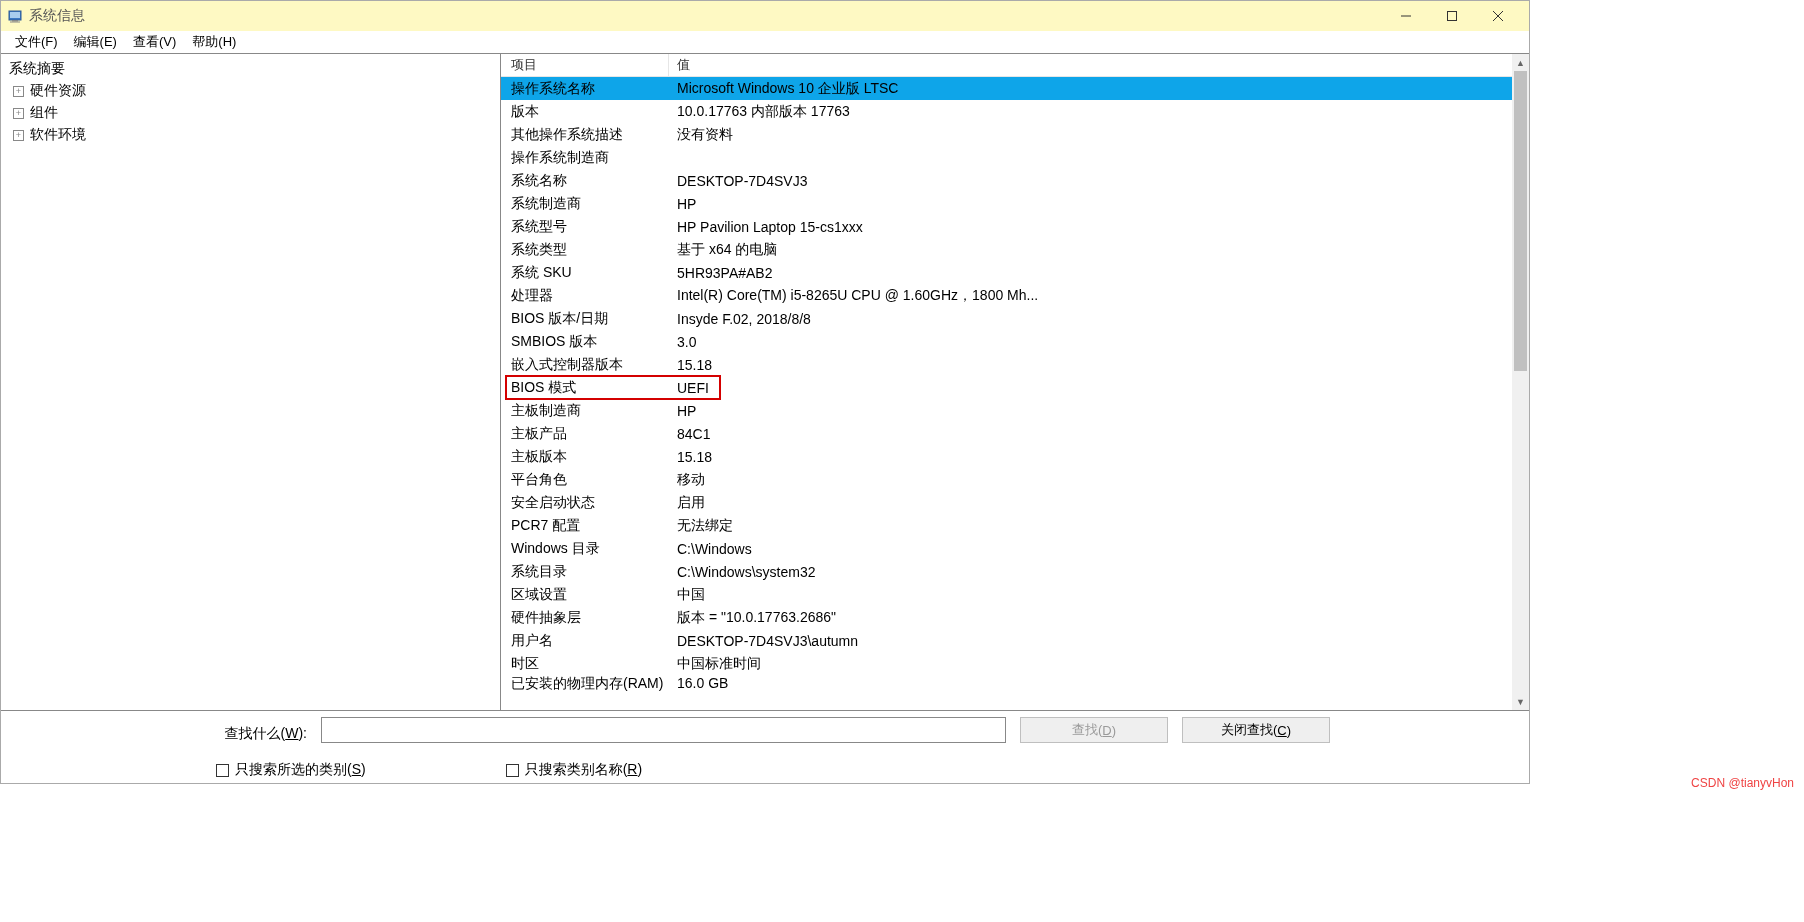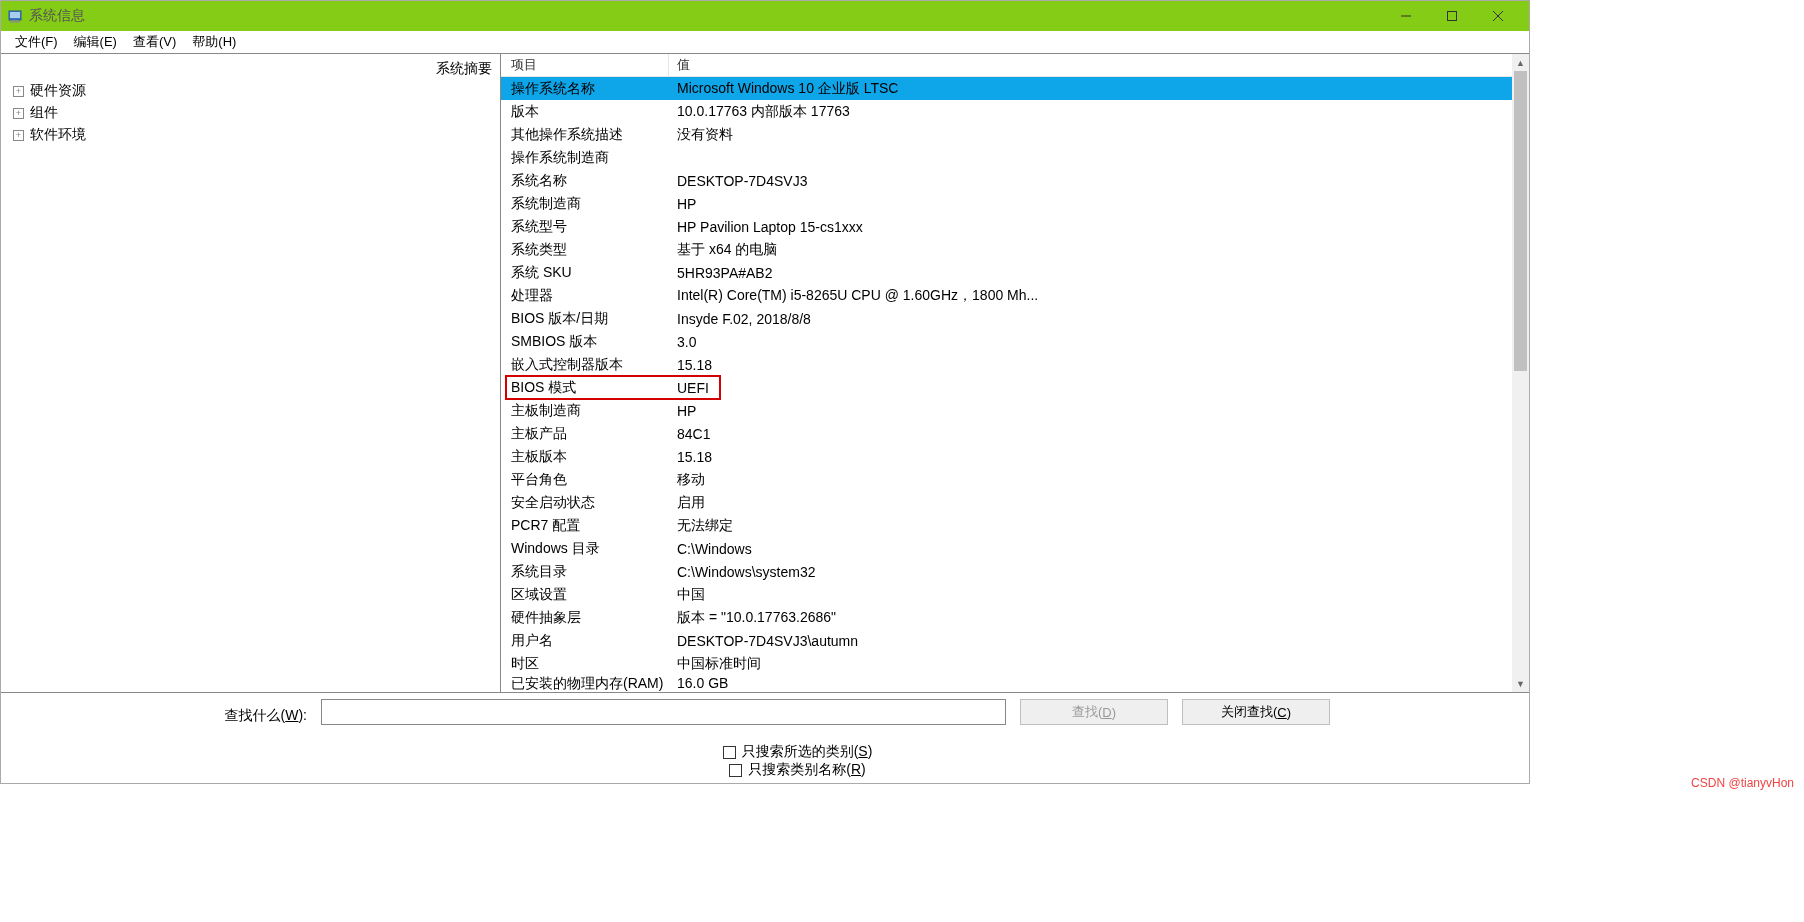--- a/index.html
+++ b/index.html
@@ -22,21 +22,21 @@
     box-sizing: border-box;
     display: flex;
     flex-direction: column;
   }
   
   .titlebar {
     height: 30px;
     display: flex;
     align-items: center;
     padding: 0 8px 0 6px;
-    background: #84cc16;
+    background: #fef9c3;
   }
   .titlebar-icon {
     width: 16px;
     height: 16px;
     margin-right: 6px;
     flex: 0 0 auto;
   }
   .titlebar-title {
     flex: 0 0 auto;
     color: #555;
@@ -72,21 +72,20 @@
     border-bottom: 1px solid #888;
     min-height: 0;
   }
   
   .tree {
     width: 500px;
     border-right: 1px solid #888;
     padding: 4px 8px;
     box-sizing: border-box;
     overflow: hidden;
-    text-align: right;
   }
   .tree-root {
     font-weight: normal;
     padding: 2px 0;
   }
   .tree-child {
     display: flex;
     align-items: center;
     padding: 2px 0 2px 4px;
   }
@@ -233,21 +232,20 @@
     display: flex;
     align-items: center;
     justify-content: center;
     font-size: 13px;
   }
   .sb-btn.disabled { color: #9a9a9a; }
   .sb-row2 {
     display: flex;
     align-items: center;
     padding-left: 205px;
-    flex-direction: column;
   }
   .sb-check {
     display: flex;
     align-items: center;
     margin-right: 140px;
     font-size: 14px;
   }
   .sb-check .box {
     width: 13px;
     height: 13px;

